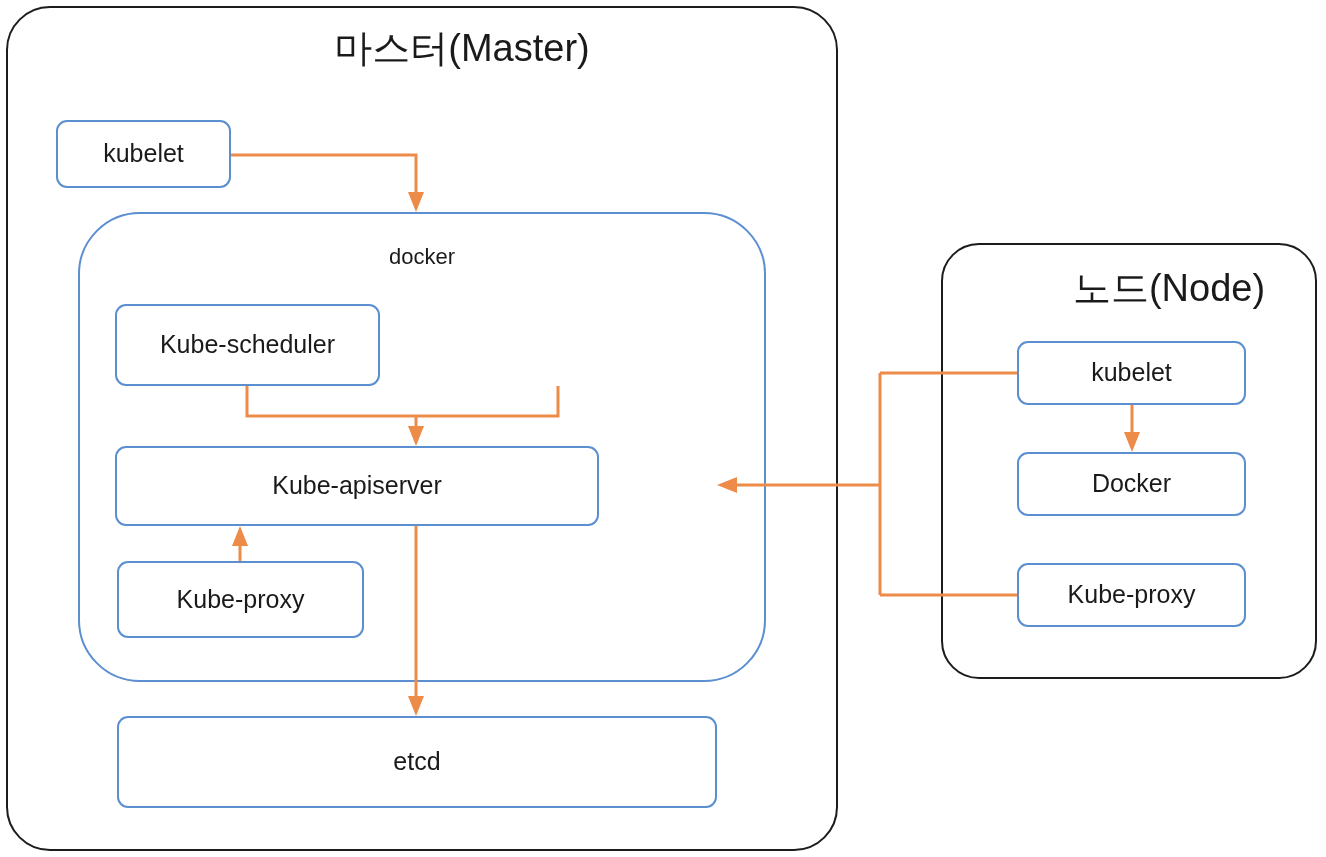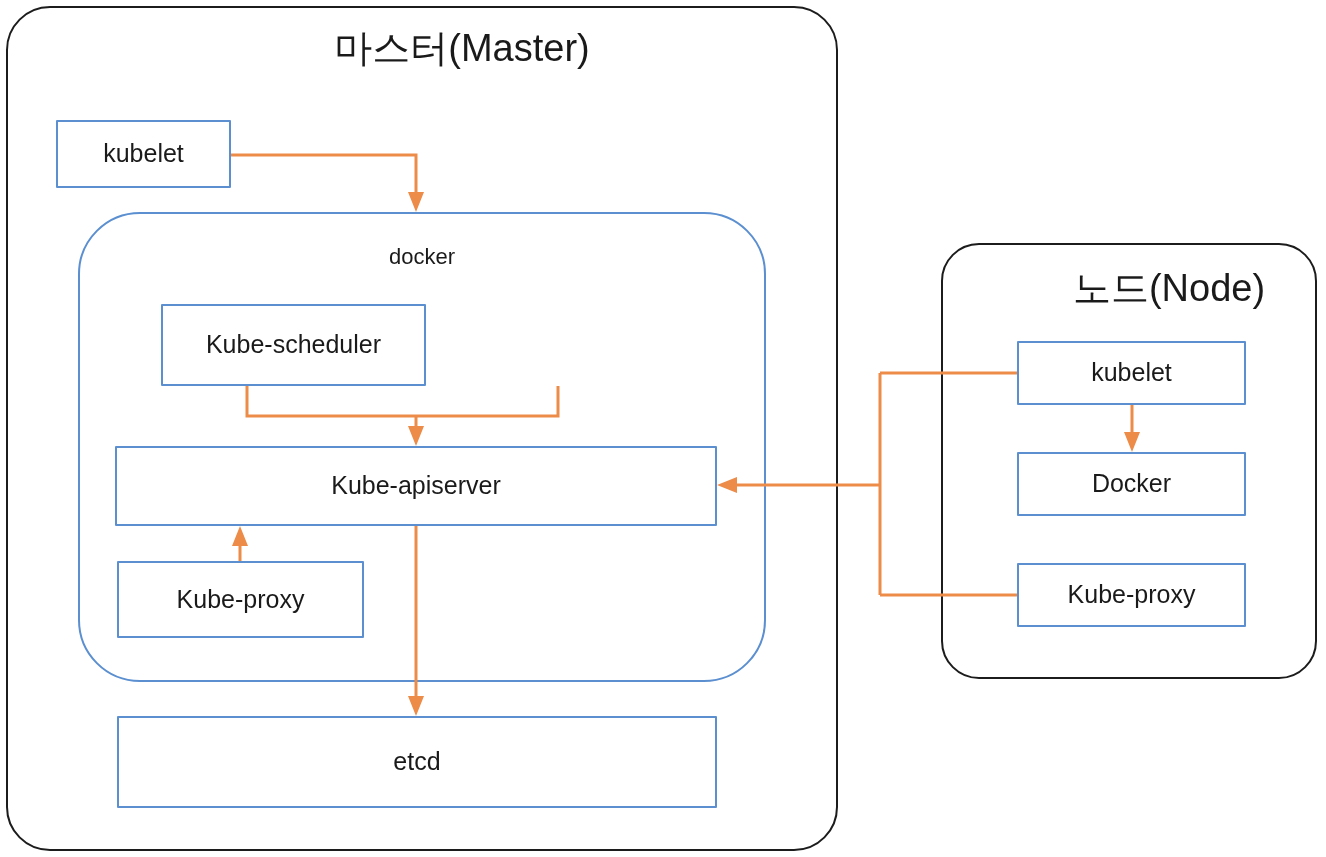--- a/index.html
+++ b/index.html
@@ -54,21 +54,21 @@
     text-align: center;
     font-size: 22px;
     color: #1a1a1a;
     white-space: nowrap;
   }
 
   
   .box {
     position: absolute;
     border: 2px solid #5b8fd0;
-    border-radius: 1px;
+    border-radius: 11px;
     background: #ffffff;
     box-sizing: border-box;
     display: flex;
     align-items: center;
     justify-content: center;
     text-align: center;
     font-size: 25px;
     line-height: 1.18;
     color: #1a1a1a;
     padding: 2px 5px;
@@ -100,26 +100,26 @@
   <div class="panel-title" style="left:6px; width:832px; top:28px;">마스터(Master)</div>
 
   <div class="box" style="left:56px; top:120px; width:175px; height:68px;">
     <span>kubelet</span>
   </div>
 
   <div class="group" style="left:78px; top:212px; width:688px; height:470px;">
   </div>
   <div class="group-title" style="left:78px; width:688px; top:244px;">docker</div>
 
-  <div class="box" style="left:115px; top:304px; width:265px; height:82px;margin-left:46px;">
+  <div class="box" style="left:115px; top:304px; width:265px; height:82px;">
     <span>Kube-scheduler</span>
   </div>
 
 
-  <div class="box" style="left:115px; top:446px; width:602px; height:80px;">
+  <div class="box" style="left:115px; top:446px; width:484px; height:80px;">
     <span>Kube-apiserver</span>
   </div>
 
   <div class="box" style="left:117px; top:561px; width:247px; height:77px;">
     <span>Kube-proxy</span>
   </div>
 
   <div class="box" style="left:117px; top:716px; width:600px; height:92px;">
     <span>etcd</span>
   </div>

